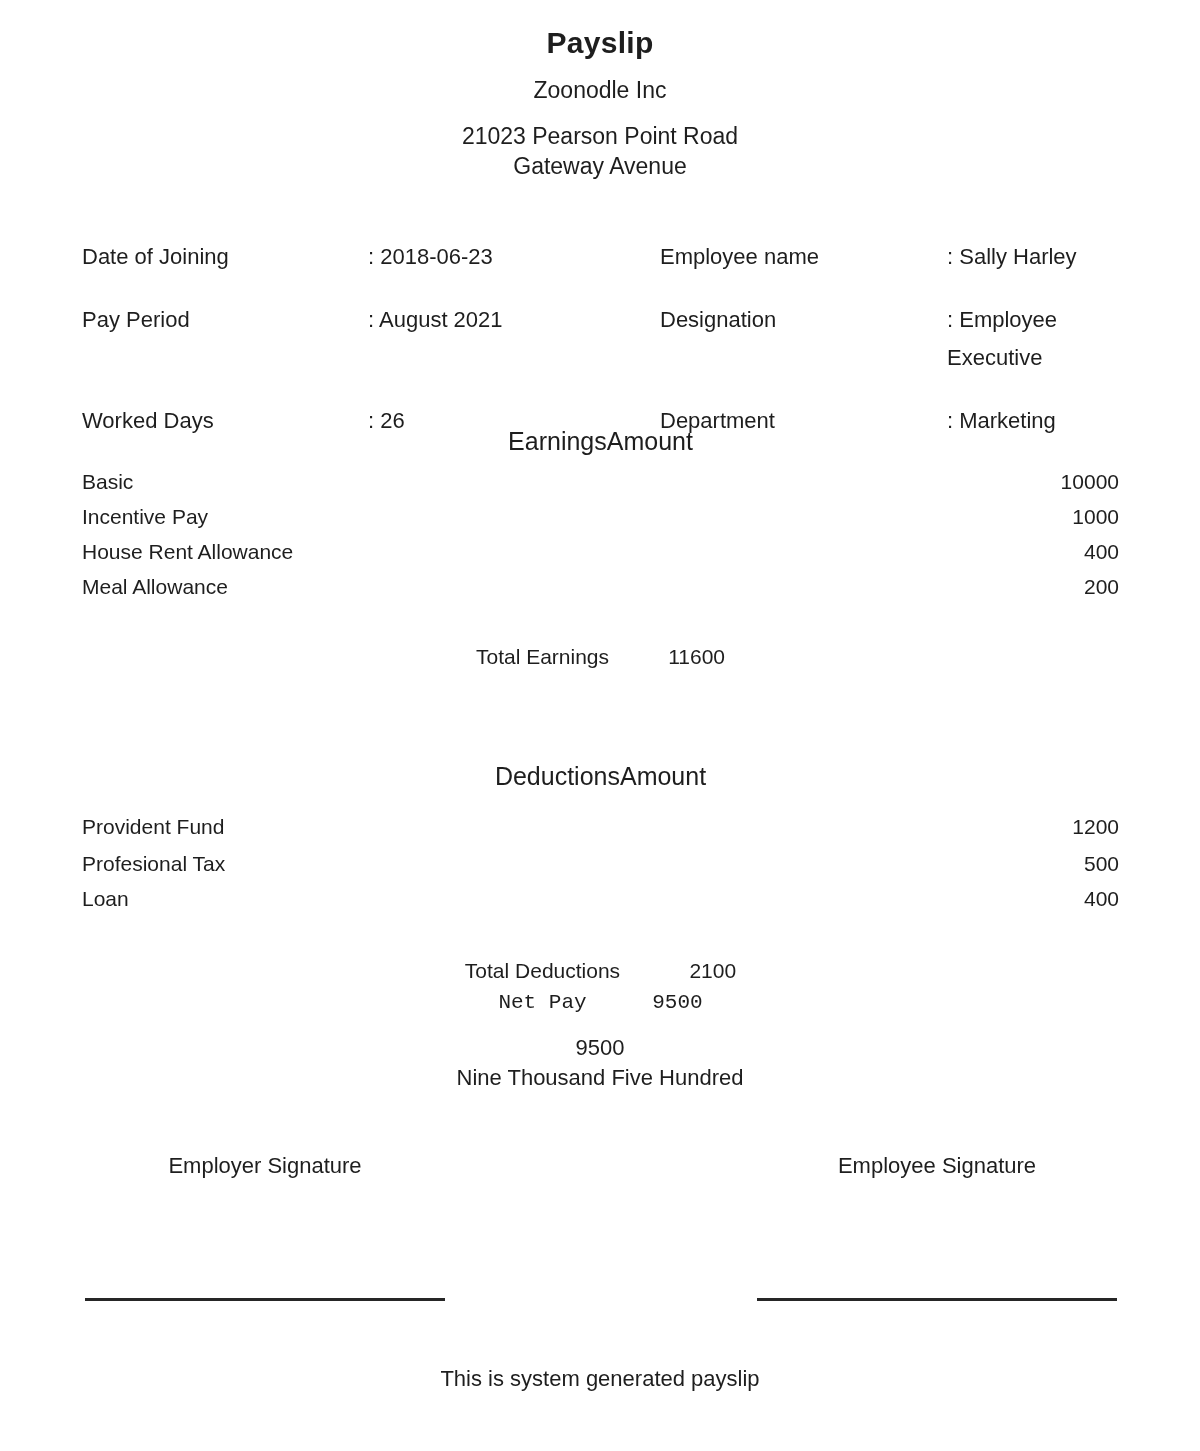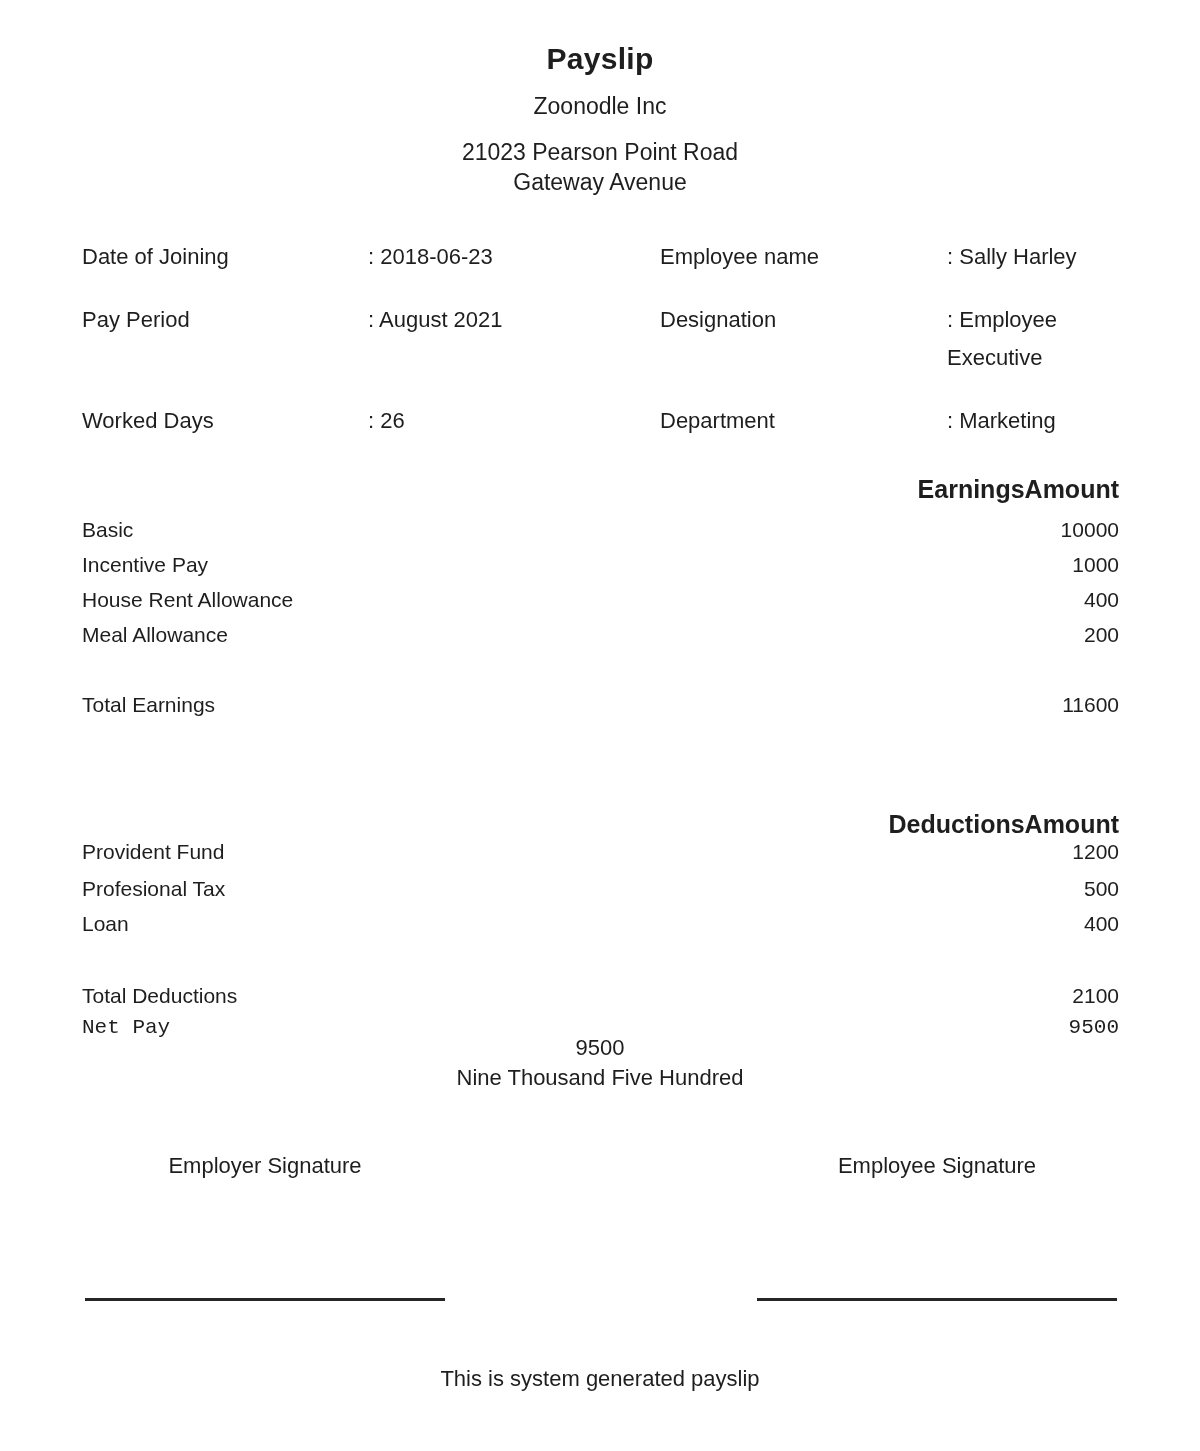--- a/index.html
+++ b/index.html
@@ -5,43 +5,43 @@
   * { margin: 0; padding: 0; box-sizing: border-box; }
   html, body { background: #ffffff; }
   body {
     width: 1200px; height: 1451px;
     font-family: "Liberation Sans", "DejaVu Sans", sans-serif;
     color: #1e1e1e;
   }
   .page { position: relative; width: 1200px; height: 1451px; background: #fff; overflow: hidden; }
 
   
-  .header { position: absolute; top: 28px; left: 0; width: 100%; text-align: center; margin-top: 16px; }
+  .header { position: absolute; top: 28px; left: 0; width: 100%; text-align: center; }
   .title { font-size: 30px; font-weight: 700; letter-spacing: .3px; line-height: 1; }
   .company { font-size: 23px; margin-top: 21px; line-height: 1; }
   .addr { font-size: 23px; margin-top: 19px; line-height: 30px; }
   .addr.addr2 { margin-top: 0; }
 
   
   .info-grid {
     position: absolute; top: 238px; left: 82px; right: 81px;
     display: grid; grid-template-columns: 261px 267px 262px 1fr;
     font-size: 22px; line-height: 38px; gap: 25px;
   }
 
   
   .section { position: absolute; left: 82px; right: 81px; }
   .section.earnings { top: 429px; }
   .section.deductions { top: 764px; }
-  .section-head { display: flex; justify-content: flex-end; font-size: 25px; font-weight: 700; line-height: 1; margin-top: 48px; }
+  .section-head { display: flex; justify-content: center; font-size: 25px; font-weight: 400; line-height: 1; }
   .item-row { display: flex; justify-content: space-between; font-size: 21px; line-height: 1; margin-top: 14px; }
   .item-row.first { margin-top: 17px; }
-  .deductions .item-row.first { margin-top: 4px; }
+  .deductions .item-row.first { margin-top: 27px; }
   .deductions .item-row.second { margin-top: 16px; }
-  .total-row { display: flex; justify-content: space-between; font-size: 21px; line-height: 1; }
+  .total-row { display: flex; justify-content: center; font-size: 21px; line-height: 1; }
   .total-row .amt { width: 116px; text-align: right; }
   .total-row.earn-total { margin-top: 49px; }
   .total-row.ded-total { margin-top: 51px; }
   .total-row.netpay-row { margin-top: 11px; font-family: Liberation Mono, monospace; }
 
   
   .netpay-words { position: absolute; top: 1037px; left: 0; width: 100%; text-align: center; font-size: 22px; line-height: 1; }
   .netpay-words .words { margin-top: 8px; }
 
   

